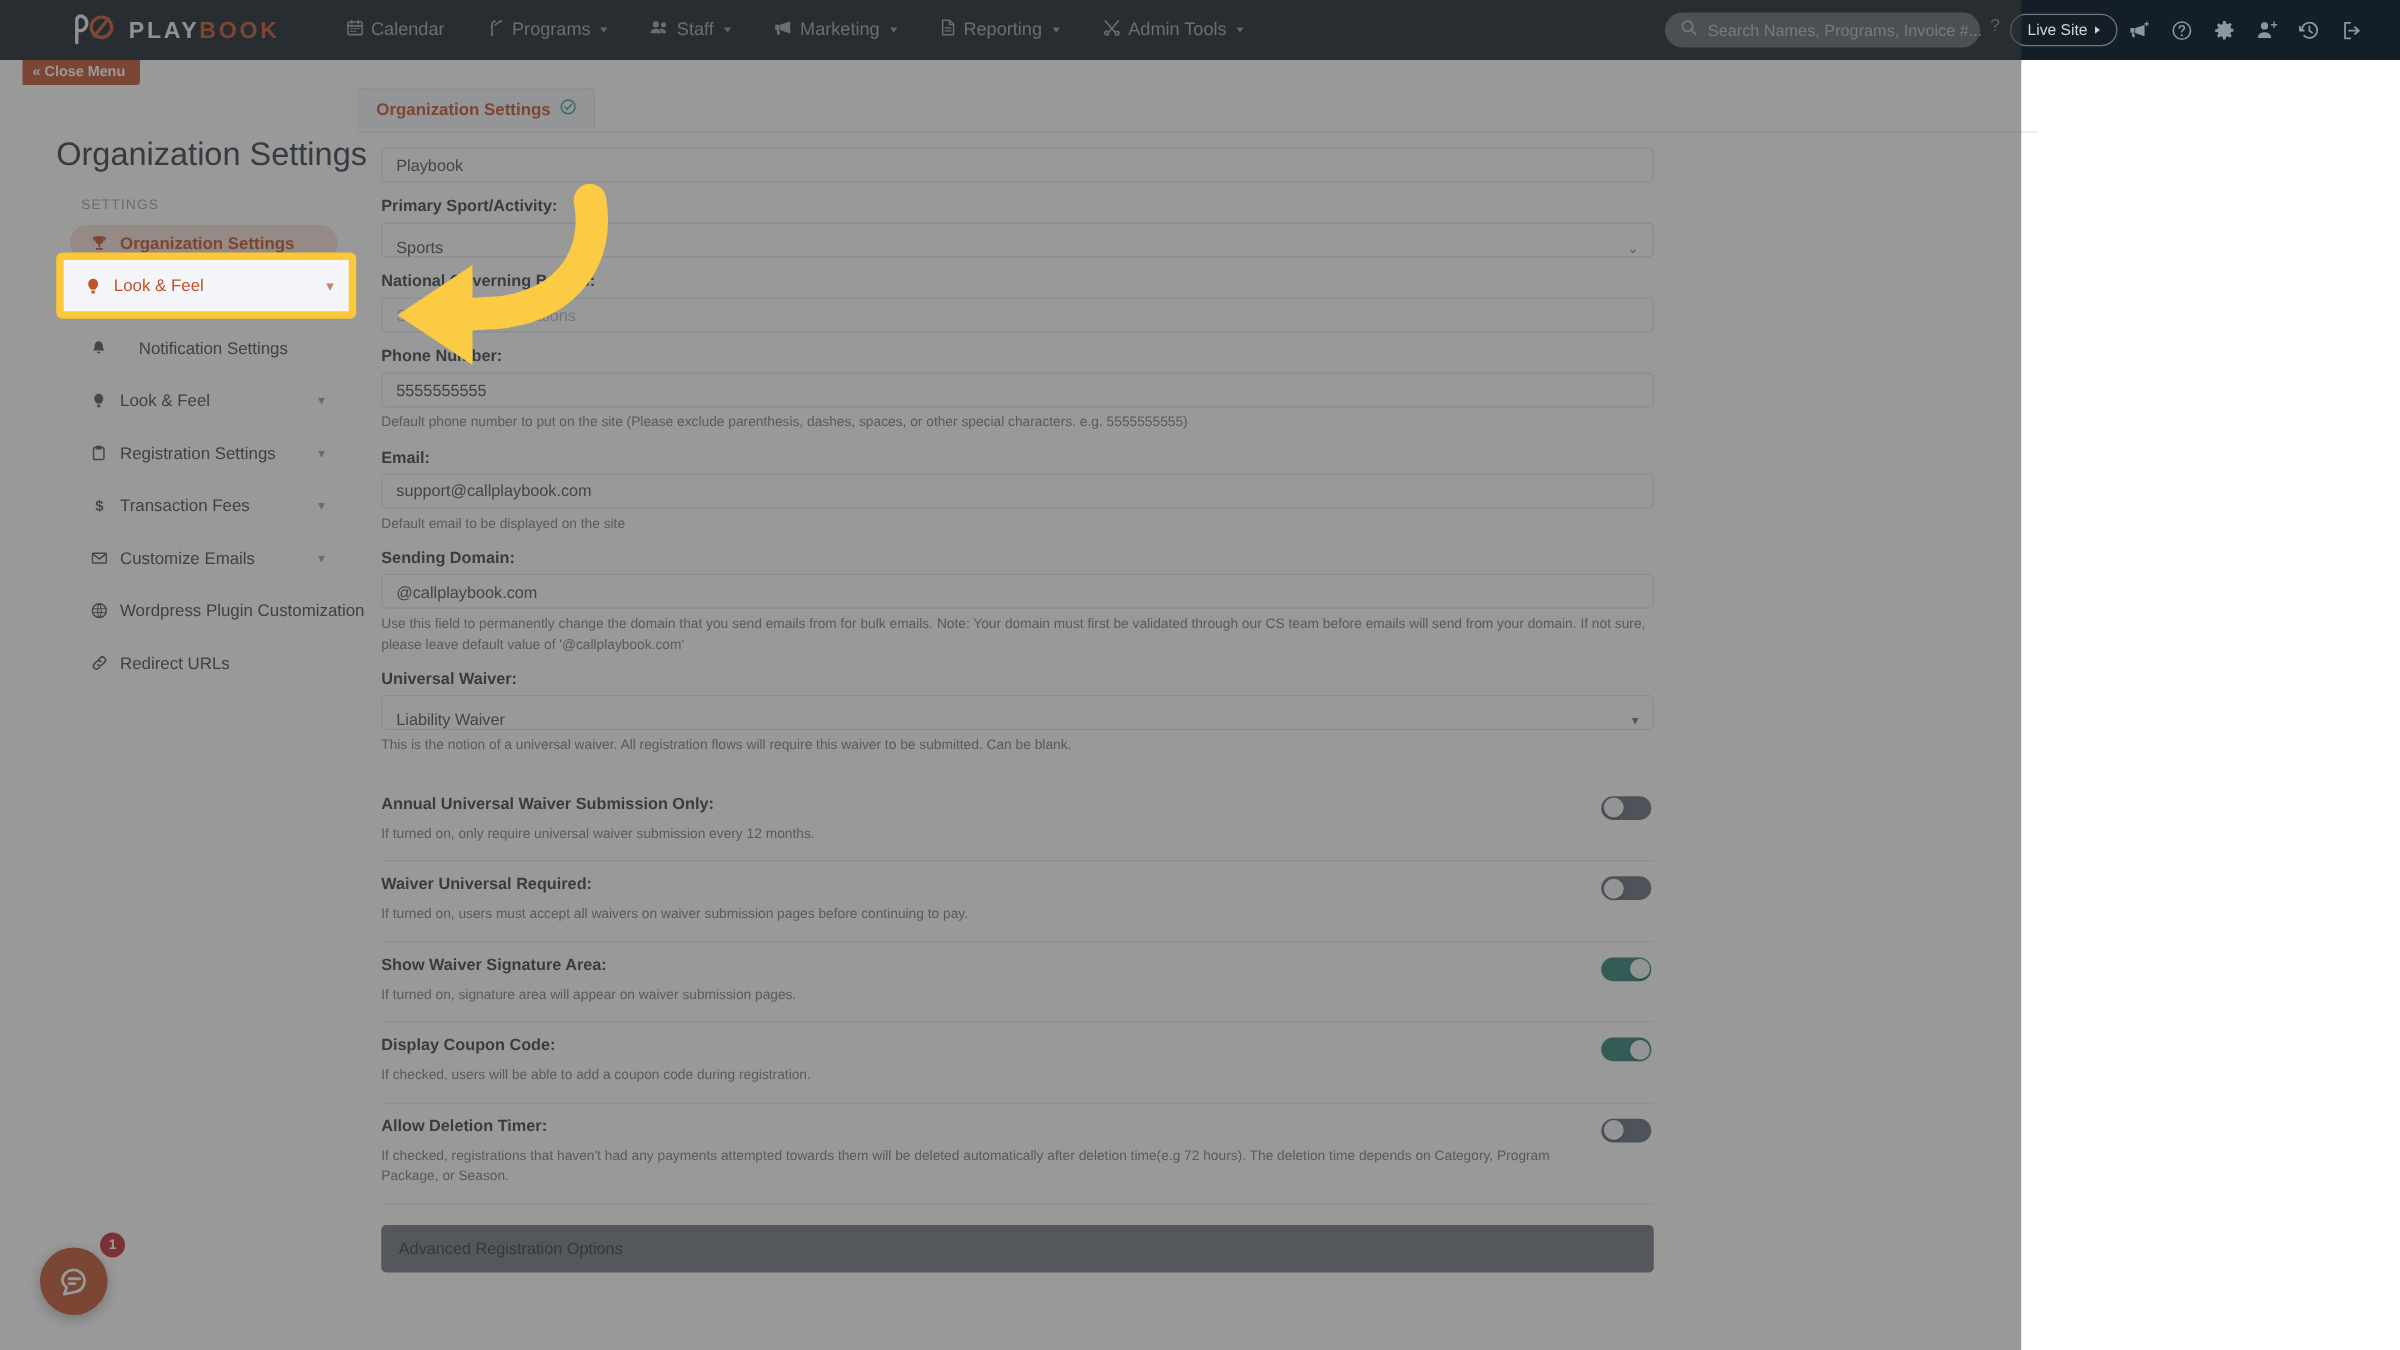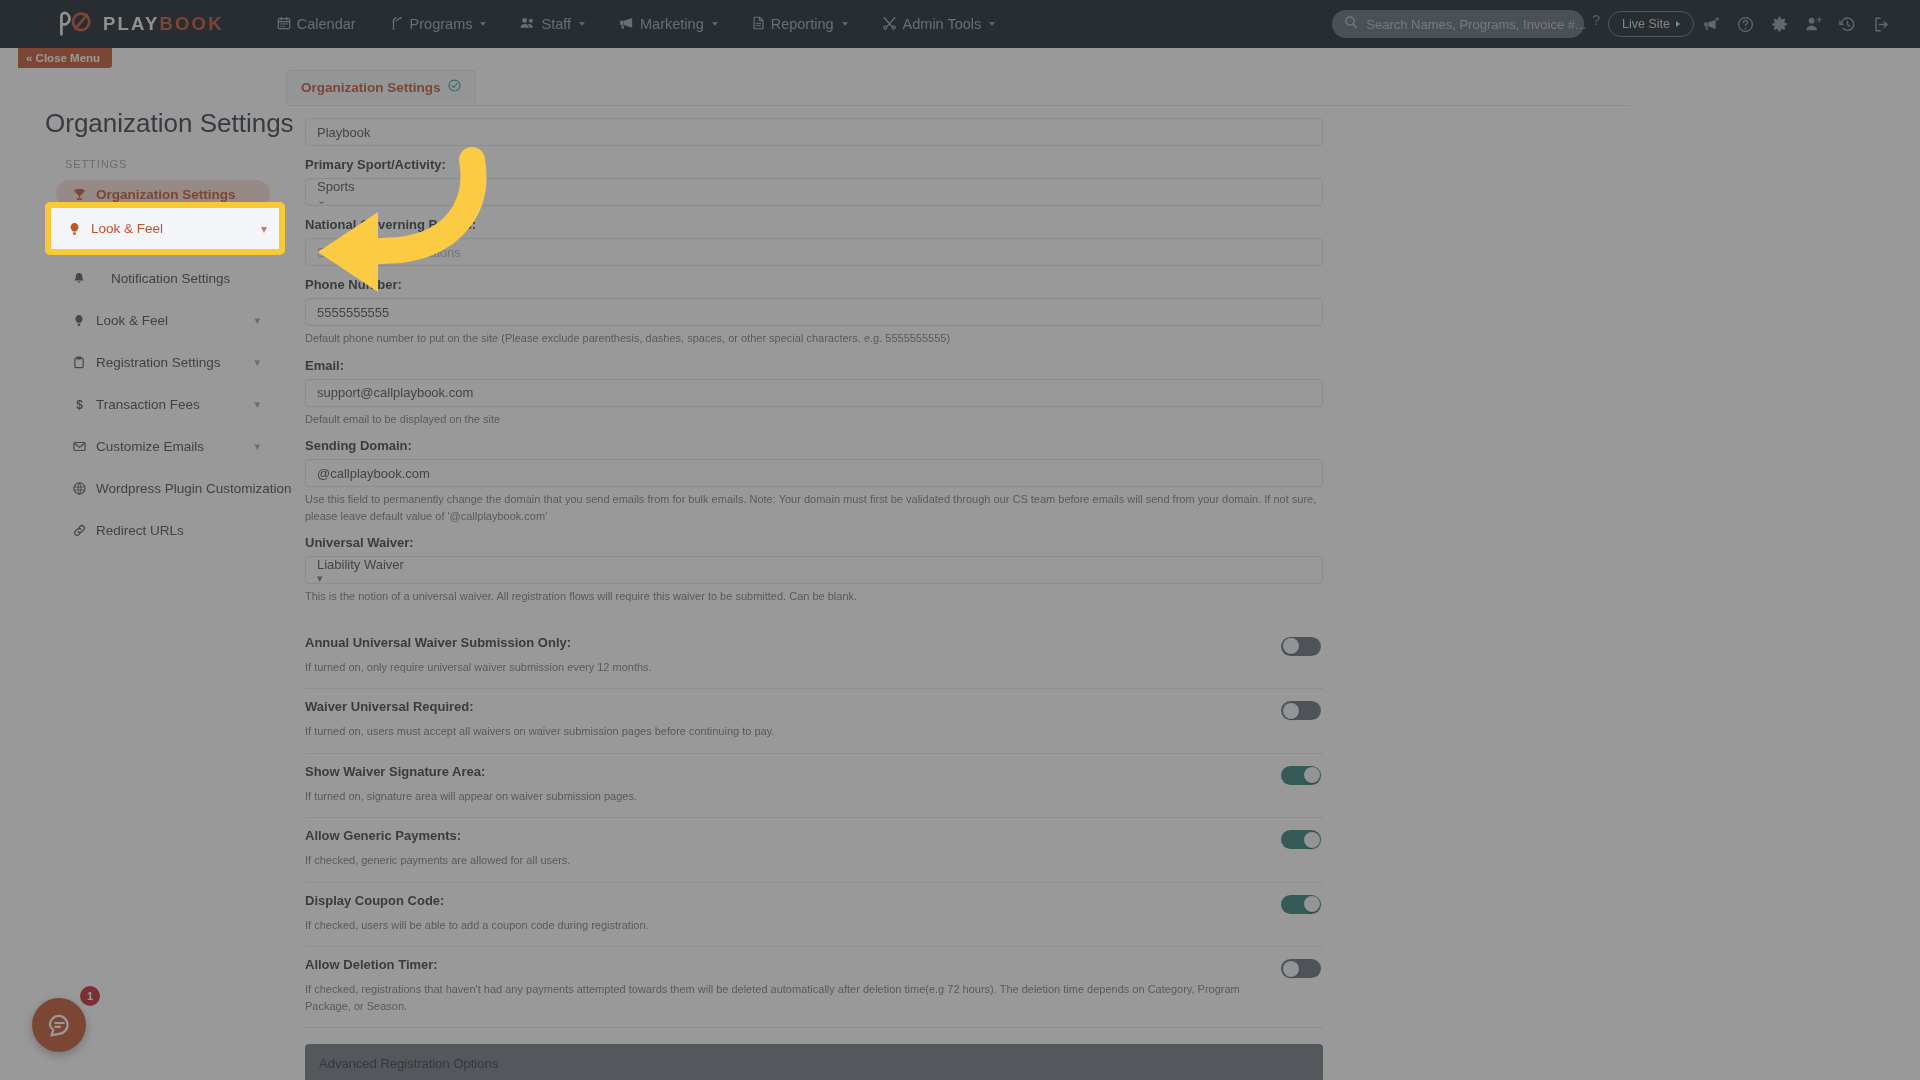--- a/index.html
+++ b/index.html
@@ -4,21 +4,21 @@
 <style>
   * { box-sizing: border-box; margin: 0; padding: 0; }
   html, body {
     width: 1920px; height: 1080px;
     overflow: hidden;
     font-family: "Liberation Sans", sans-serif;
     background: #ffffff;
   }
   #root {
     position: relative;
-    width: 1920px; height: 1080px;
+    width: 1617px; height: 1080px;
     background: #ffffff;
   }
 
   
   .topnav {
     position: absolute; top: 0; left: 0;
     width: 1920px; height: 48px;
     background: #141e26;
     display: flex; align-items: center;
     z-index: 30;
@@ -175,23 +175,22 @@
     font-size: 13px; color: #45505a;
     display: flex; align-items: center;
     font-family: "Liberation Sans", sans-serif;
   }
   .finput.ph { color: #b0b8bf; }
   .fselect {
     width: 100%; height: 28px;
     border: 1px solid #dfe3e7; border-radius: 4px;
     background: #fff; padding: 0 11px;
     font-size: 13px; color: #45505a;
-    display: flex; align-items: flex-start; justify-content: space-between;
+    display: flex; align-items: flex-end; justify-content: space-between;
     cursor: pointer;
-    flex-direction: column;
   }
   .fselect .sv { white-space: nowrap; }
   .fselect .sc { color: #6f7a83; font-size: 11px; }
   .fhelp {
     font-size: 11px; color: #737d85; margin-top: 4px;
     line-height: 1.5;
   }
 
   
   .toggles { margin-top: 20px; }
@@ -642,27 +641,20 @@
         </div>
 
         <div class="toggle-row">
           <div class="tlabel">Show Waiver Signature Area:</div>
           <div class="thelp">If turned on, signature area will appear on waiver submission pages.</div>
           <div class="switch on">
               <span class="knob"></span>
             </div>
         </div>
 
-        <div class="toggle-row">
-          <div class="tlabel">Allow Generic Payments:</div>
-          <div class="thelp">If checked, generic payments are allowed for all users.</div>
-          <div class="switch on">
-              <span class="knob"></span>
-            </div>
-        </div>
 
         <div class="toggle-row">
           <div class="tlabel">Display Coupon Code:</div>
           <div class="thelp">If checked, users will be able to add a coupon code during registration.</div>
           <div class="switch on">
               <span class="knob"></span>
             </div>
         </div>
 
         <div class="toggle-row">

